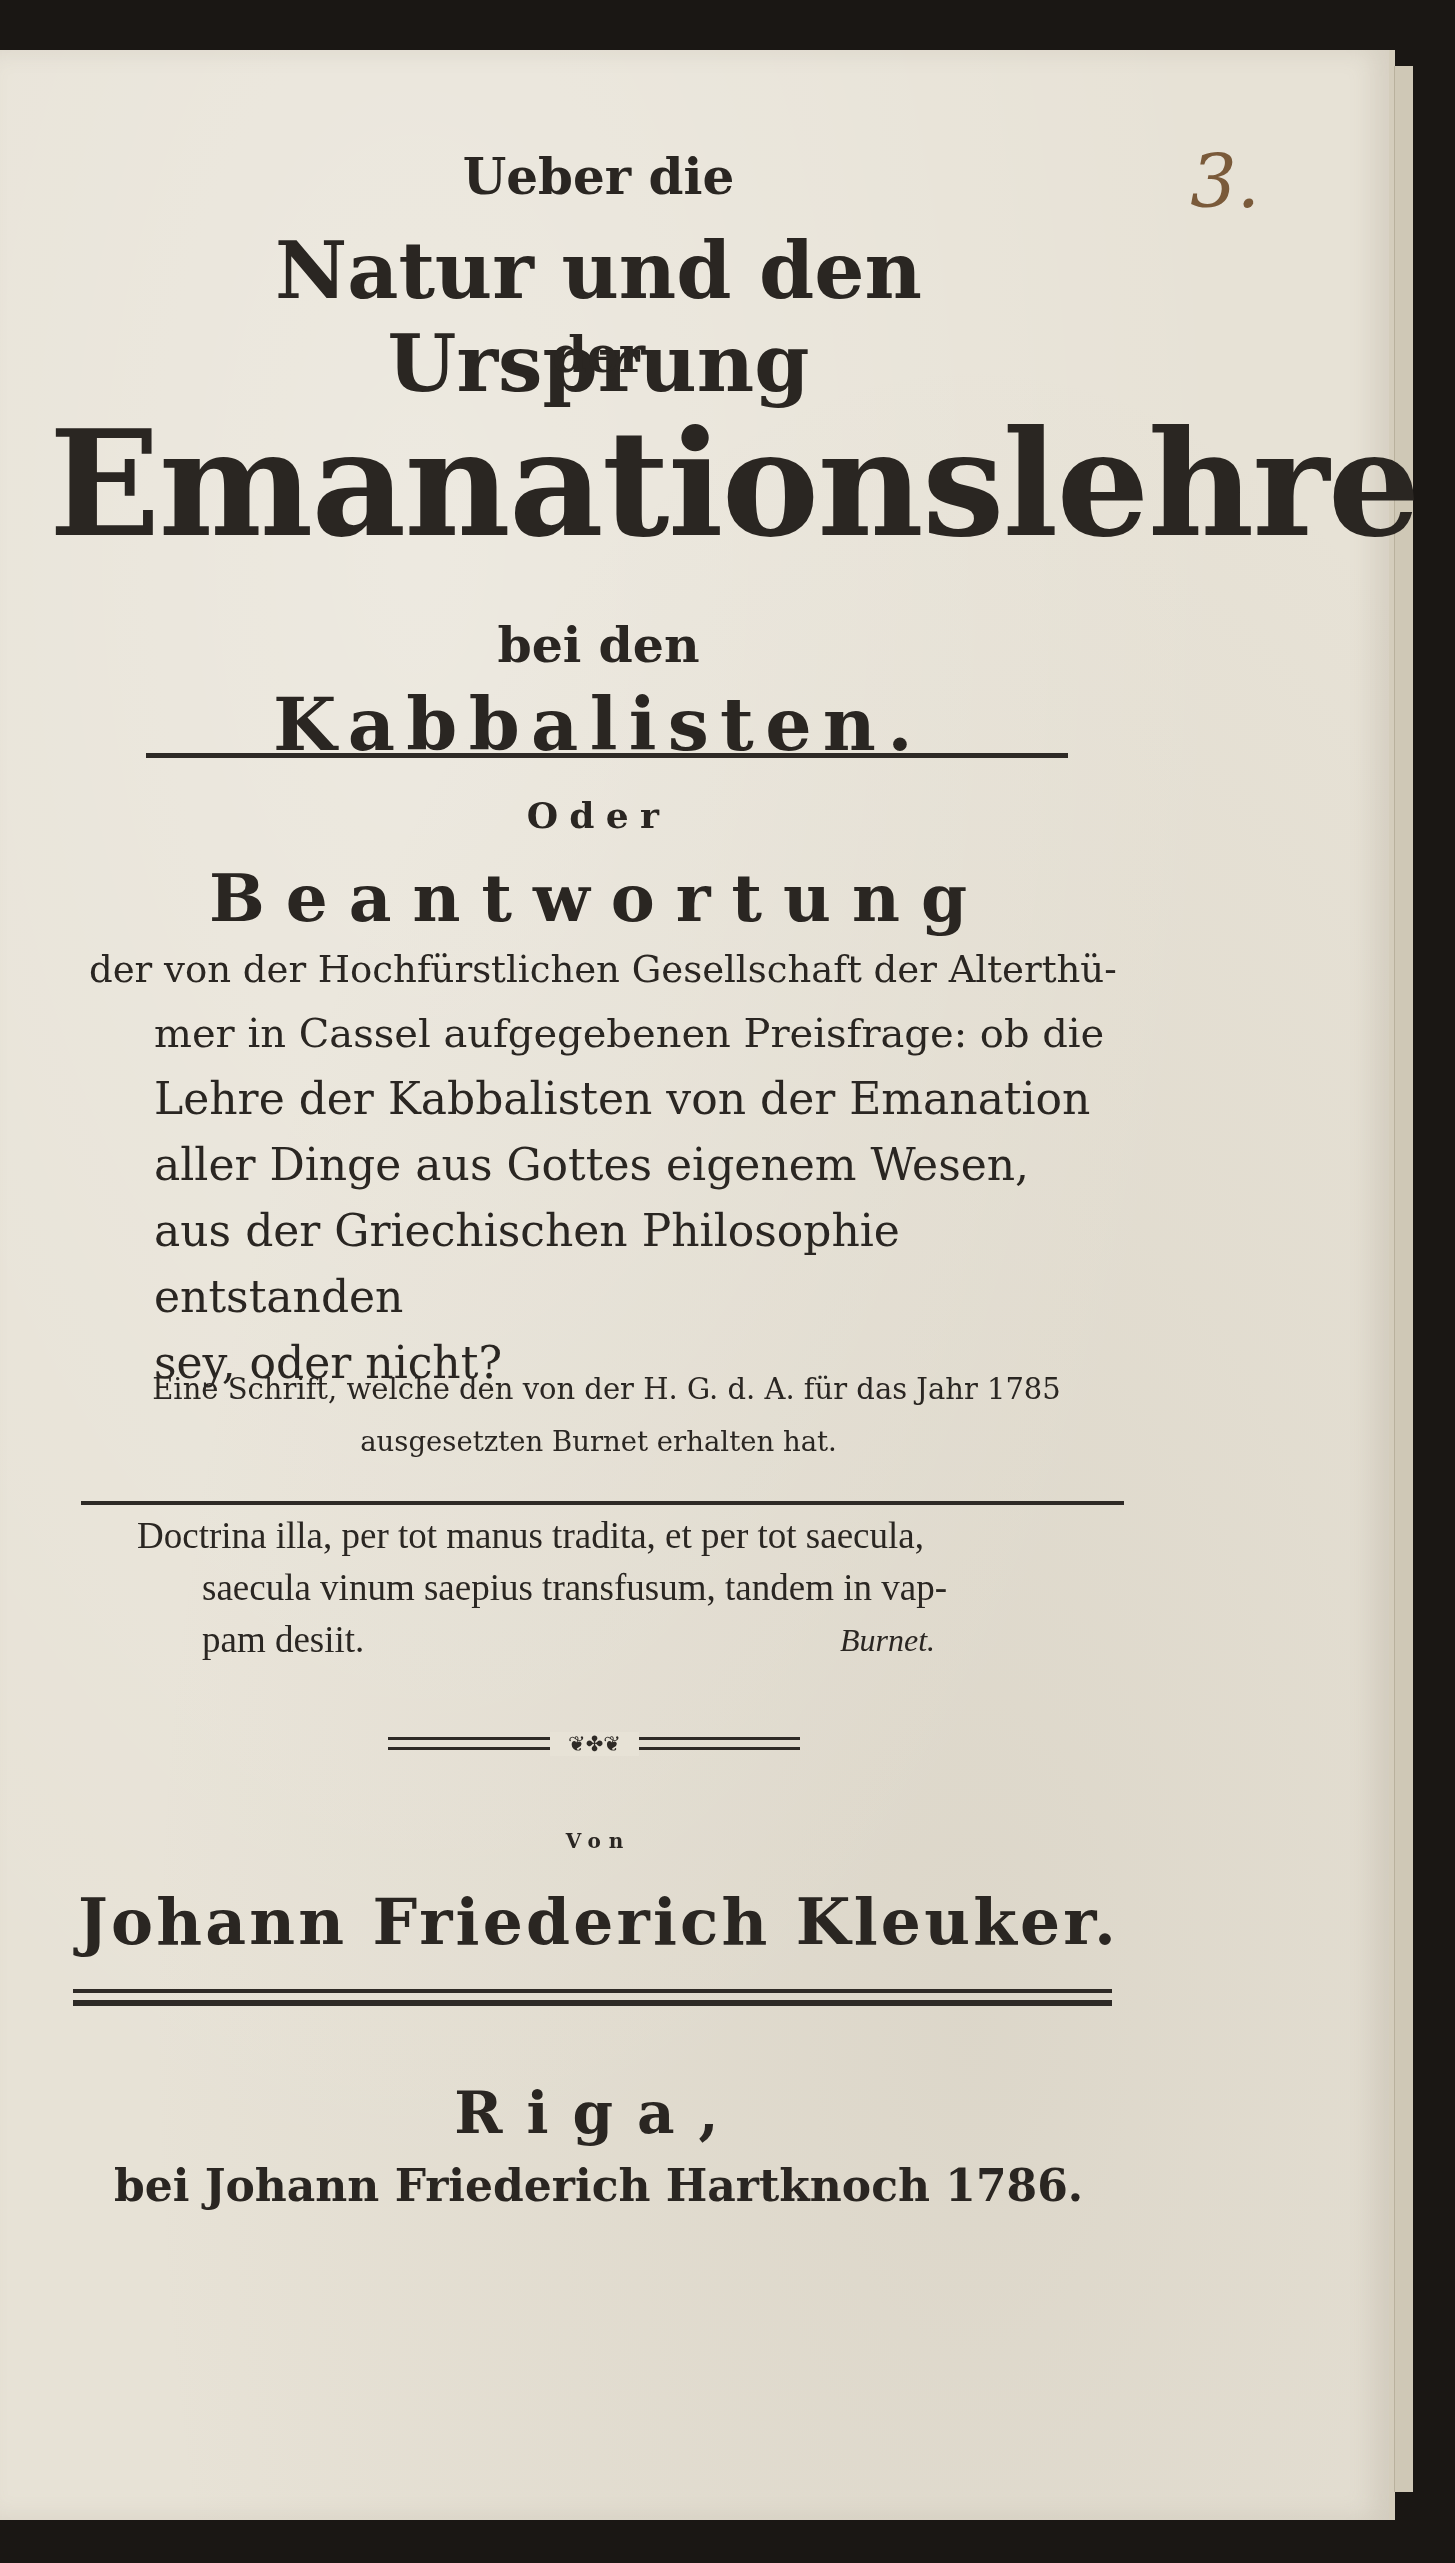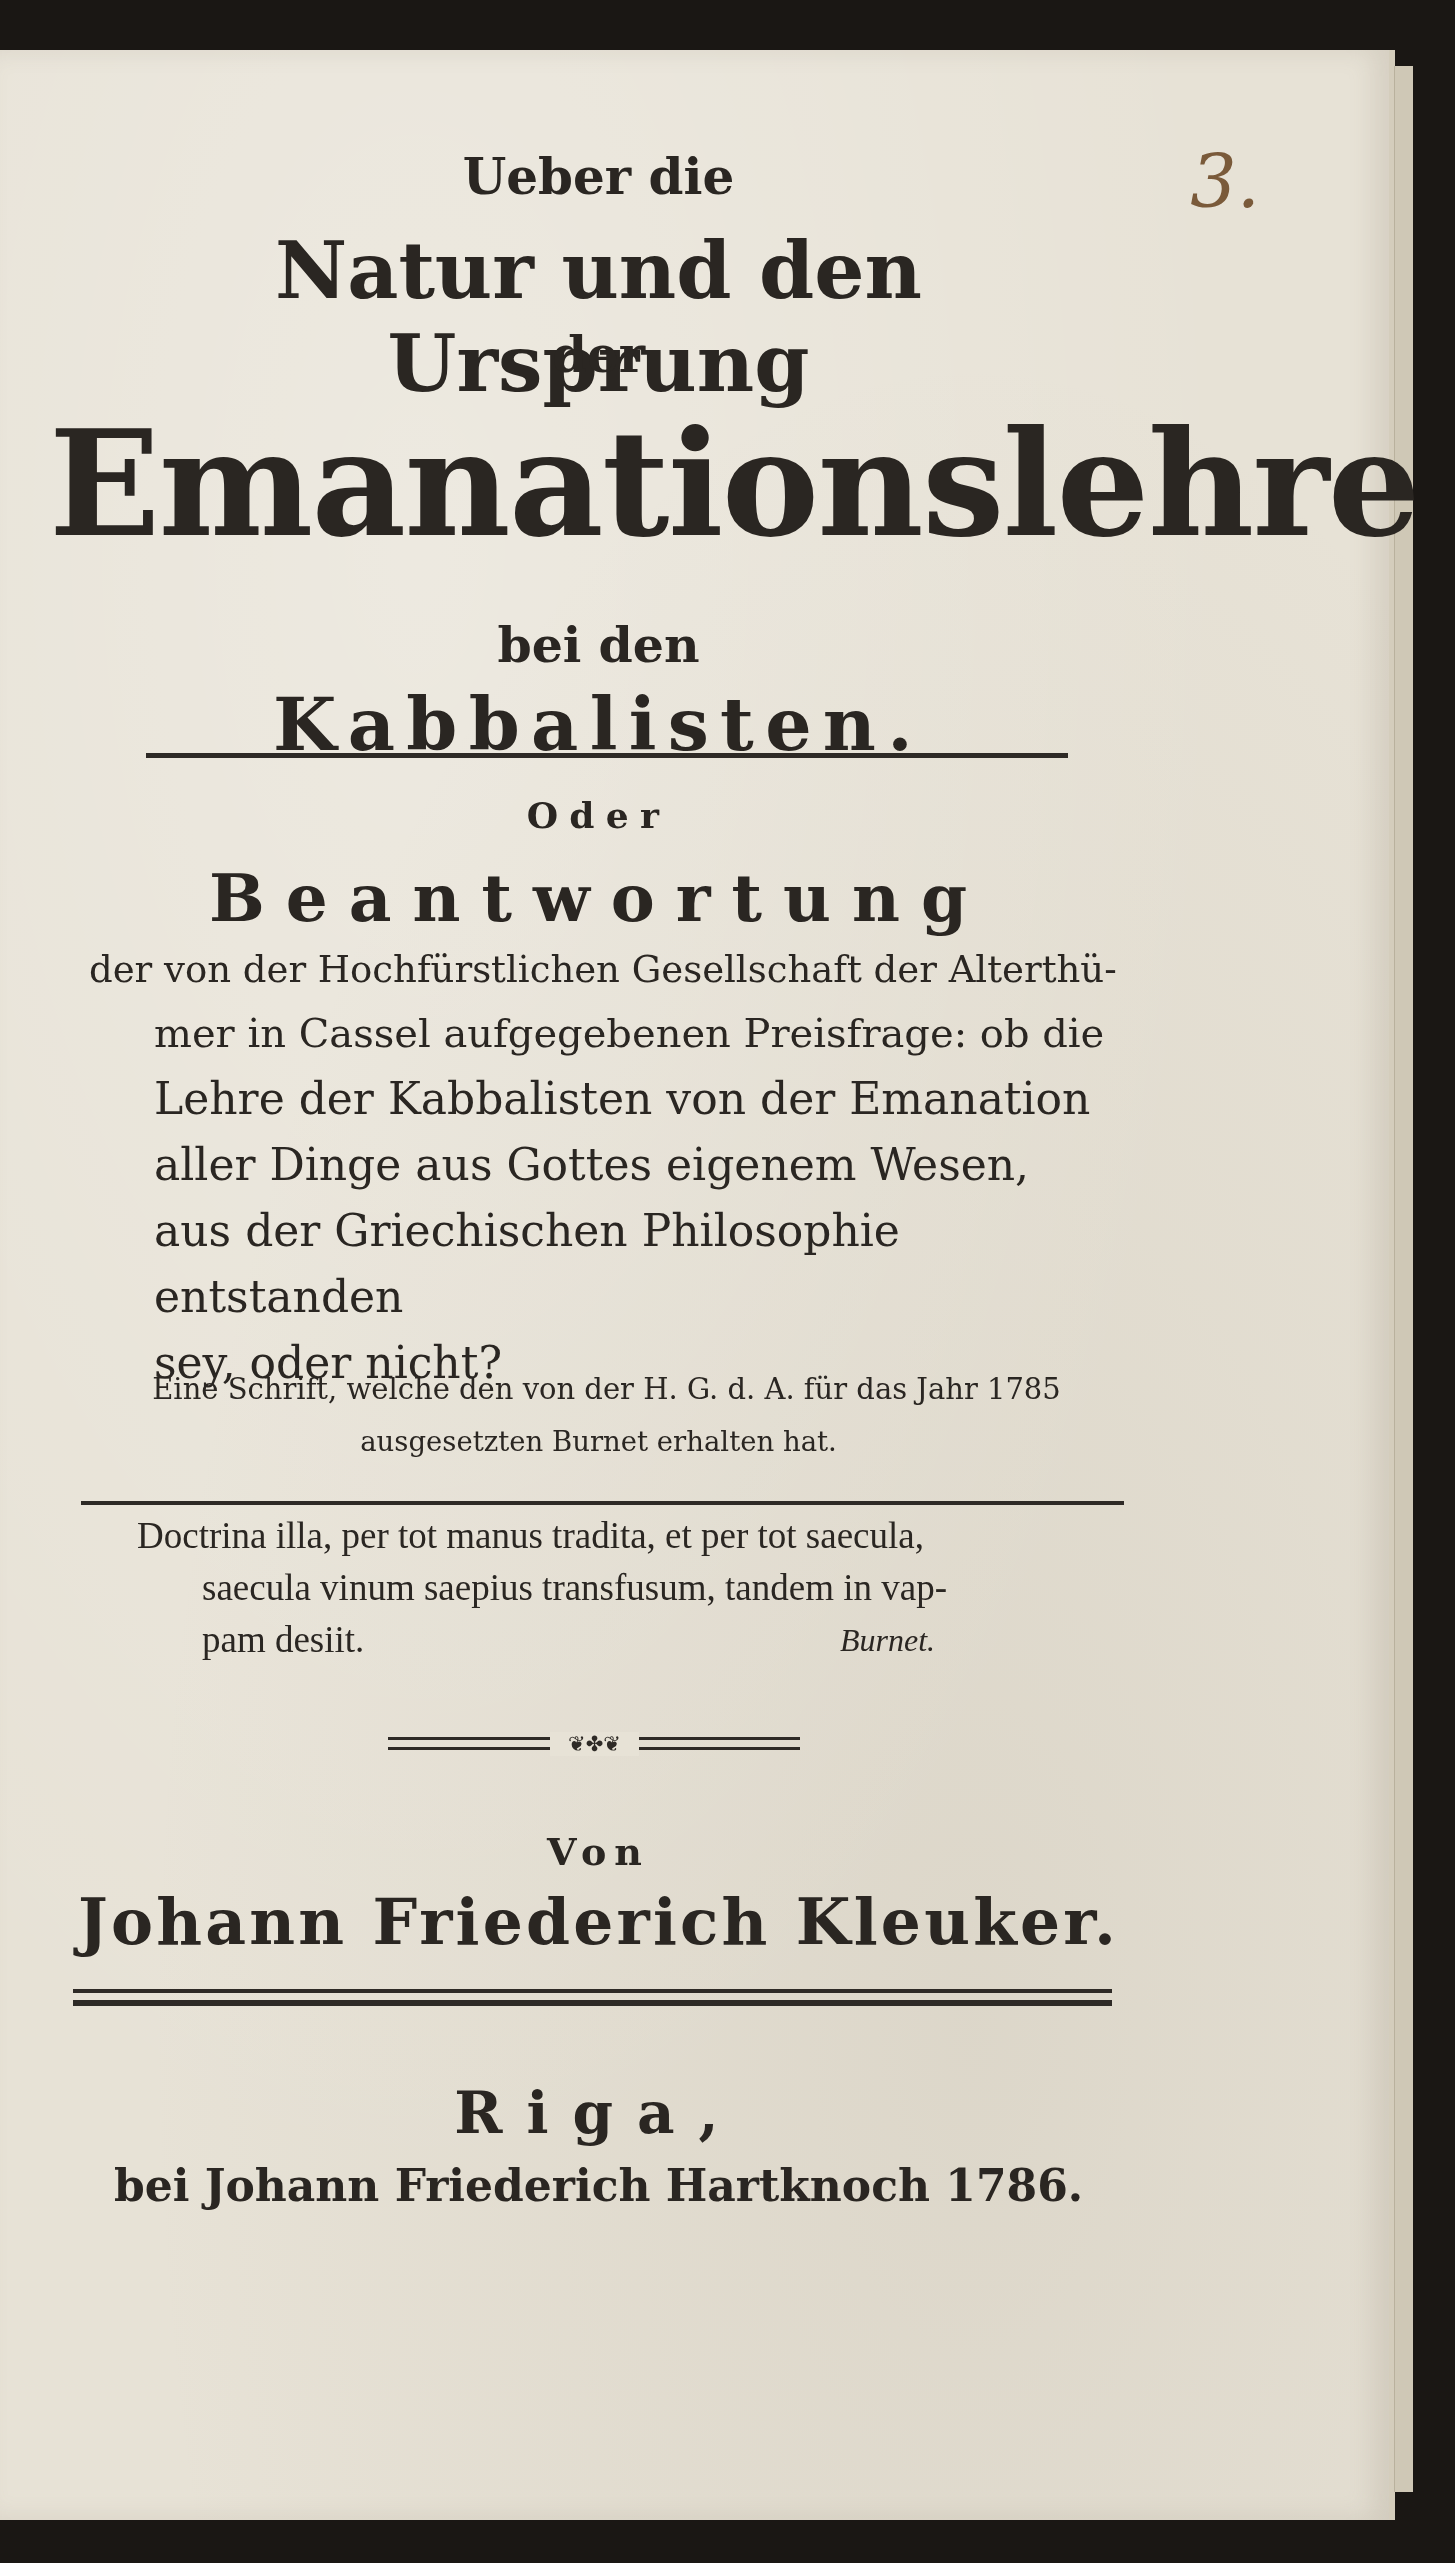--- a/index.html
+++ b/index.html
@@ -80,21 +80,21 @@
       <span class="latin" style="position:absolute; left:703px; font-style:italic; font-size:32px;">Burnet.</span>
     </div>
   </div>
 
   <div style="position:absolute; left:388px; top:1682px; width:412px; height:24px;">
     <div style="position:absolute; left:0; top:4.9px; width:412px; height:3.2px; background:#2e2a26;"></div>
     <div style="position:absolute; left:0; top:14.6px; width:412px; height:3.2px; background:#2e2a26;"></div>
     <div style="position:absolute; left:162px; top:0; width:89px; height:24px; text-align:center; font-size:21px; color:#2e2a26; background:#e7e2d6;">❦✤❦</div>
   </div>
 
-  <div class="center frak" style="top:1779px; font-size:38px; letter-spacing:8px;">Von</div>
+  <div class="center frak" style="top:1779px; font-size:20px; letter-spacing:8px;">Von</div>
   <div class="center frak" style="top:1835px; font-size:63px; letter-spacing:3.2px;">Johann Friederich Kleuker.</div>
 
   <div class="line" style="left:73px; top:1939px; width:1039px; height:4px;"></div>
   <div class="line" style="left:73px; top:1950px; width:1039px; height:5.7px;"></div>
 
   <div class="center frak" style="top:2029px; font-size:58px; letter-spacing:24px;">Riga,</div>
   <div class="center frak" style="top:2110px; font-size:44px;">bei Johann Friederich Hartknoch 1786.</div>
 </div>
 
 

